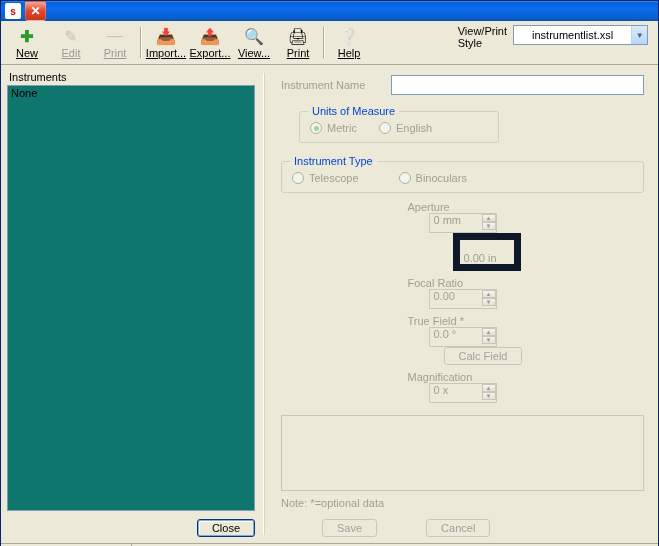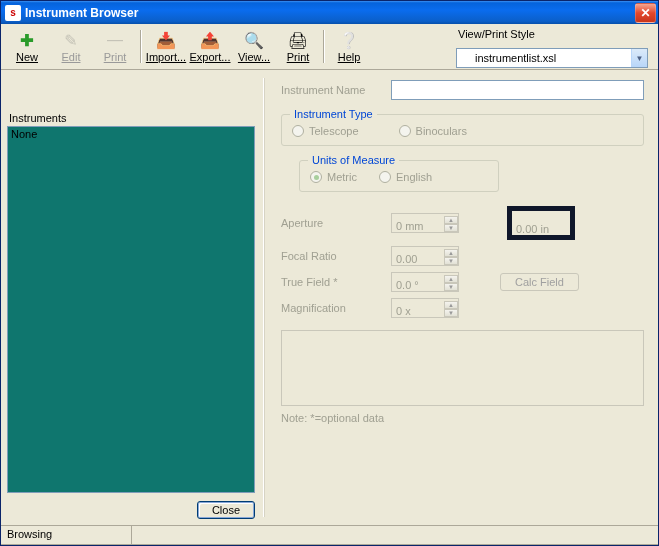--- a/index.html
+++ b/index.html
@@ -82,21 +82,21 @@
     width: 1px;
     background: #aca899;
     margin: 4px 3px;
     box-shadow: 1px 0 0 #fff;
   }
   .style-area {
     margin-left: auto;
     width: 200px;
     padding: 2px 6px 2px 2px;
     display: flex;
-    flex-direction: column;
+    justify-content: center;
     gap: 6px;
   }
   .style-area label { color: #000; margin-bottom: 2px; margin-left: 2px; }
   .style-select {
     height: 20px;
     border: 1px solid #7f9db9;
     background: #fff;
     display: flex;
     align-items: center;
     font-size: 11px;
@@ -115,21 +115,20 @@
     flex: 1;
     display: flex;
     padding: 6px;
     gap: 8px;
     position: relative;
   }
   .left-col {
     width: 248px;
     display: flex;
     flex-direction: column;
-    margin-top: 36px;
   }
   .left-col .list-label { margin: 0 0 2px 2px; }
   .list-box {
     flex: 1;
     background: #0f766e;
     border: 1px solid #7f9db9;
     padding: 1px 3px;
     height: 360px;
   }
   .list-item { padding: 0; }
@@ -201,39 +200,39 @@
     width: 12px; height: 12px;
     border: 1px solid #b0b0a0;
     border-radius: 50%;
     background: #f4f4ee;
     display:flex;align-items:center;justify-content:center;
   }
   .radio.checked .dot::after {
     content:''; width:5px;height:5px;border-radius:50%;background:#a8cf9d;
   }
 
-  .num-row { display:flex; align-items:center; margin-bottom:6px; }
+  .num-row { display:flex; align-items:center; margin-bottom:6px;flex-direction:column; }
   .num-row .nlabel { width:110px; color:#a0a092; }
   .spinner {
     width: 68px; height: 20px;
     border: 1px solid #c9c7ba;
     background: #ece9d8;
-    display:flex; align-items:flex-end;
+    display:flex; align-items:flex-start;
     color:#a0a092;
   }
   .spinner .sv { flex:1; padding:0 4px; }
   .spinner .ar { width:14px; display:flex; flex-direction:column; }
   .spinner .ar span {
     height:8px; border:1px solid #c9c7ba;
     background: linear-gradient(to bottom,#f4f3ee,#e2e1d5);
     font-size:6px; line-height:6px; text-align:center; color:#999;
   }
   .static-val {
     width: 68px; height: 20px;
-    border: 5px solid #0f172a;
+    border: 7px solid #0f172a;
     color:#a0a092;
     padding: 12px 4px;
     margin-left: 48px;
   }
   .calc-btn {
     margin-left: 48px;
   }
 
   .notes-box {
     border: 1px solid #c9c7ba;
@@ -266,21 +265,20 @@
   .ic-dark { color:#7a2a2a; }
   .ic-blue { color:#2244aa; }
 </style>
 </head>
 <body>
 
 <div class="window">
 
   <div class="titlebar">
     <div class="app-icon">s</div>
-    <div class="title-text">Instrument Browser</div>
     <div class="close-btn">
       <span>✕</span>
     </div>
   </div>
 
   <div class="toolbar">
     <div class="tool-btn">
       <div class="ticon ic-new">✚</div>
       <div class="label">New</div>
     </div>
@@ -334,50 +332,50 @@
         <button class="btn default">Close</button>
       </div>
     </div>
 
     <div class="vsep"></div>
 
     <div class="right-col">
       <div class="field-row">
         <div class="flabel">Instrument Name</div>
         <input class="text-input" value="" style="">
+      </div>
+
+      <div class="groupbox inner">
+        <div class="legend">Units of Measure</div>
+        <div class="radio-row" style="gap:22px">
+          <div class="radio checked">
+            <span class="dot"></span>
+            <span>Metric</span>
+          </div>
+          <div class="radio">
+            <span class="dot"></span>
+            <span>English</span>
+          </div>
+        </div>
       </div>
 
       <div class="groupbox">
         <div class="legend">Instrument Type</div>
         <div class="radio-row">
           <div class="radio">
             <span class="dot"></span>
             <span>Telescope</span>
           </div>
           <div class="radio">
             <span class="dot"></span>
             <span>Binoculars</span>
           </div>
         </div>
       </div>
 
-      <div class="groupbox inner">
-        <div class="legend">Units of Measure</div>
-        <div class="radio-row" style="gap:22px">
-          <div class="radio checked">
-            <span class="dot"></span>
-            <span>Metric</span>
-          </div>
-          <div class="radio">
-            <span class="dot"></span>
-            <span>English</span>
-          </div>
-        </div>
-      </div>
-
       <div class="num-row">
         <div class="nlabel">Aperture</div>
         <div class="spinner">
           <div class="sv">0 mm</div>
           <div class="ar">
               <span>▲</span>
               <span>▼</span>
             </div>
         </div>
         <div class="static-val">0.00 in</div>
@@ -413,20 +411,24 @@
           <div class="ar">
               <span>▲</span>
               <span>▼</span>
             </div>
         </div>
       </div>
 
       <div class="notes-box"></div>
       <div class="note-line">Note: *=optional data</div>
 
+      <div class="bottom-buttons">
+        <button class="btn disabled">Save</button>
+        <button class="btn disabled">Cancel</button>
+      </div>
     </div>
   </div>
 
   <div class="statusbar">
     <div class="status-cell">Browsing</div>
     <div class="status-cell"></div>
   </div>
 </div>
 
 </body></html>

